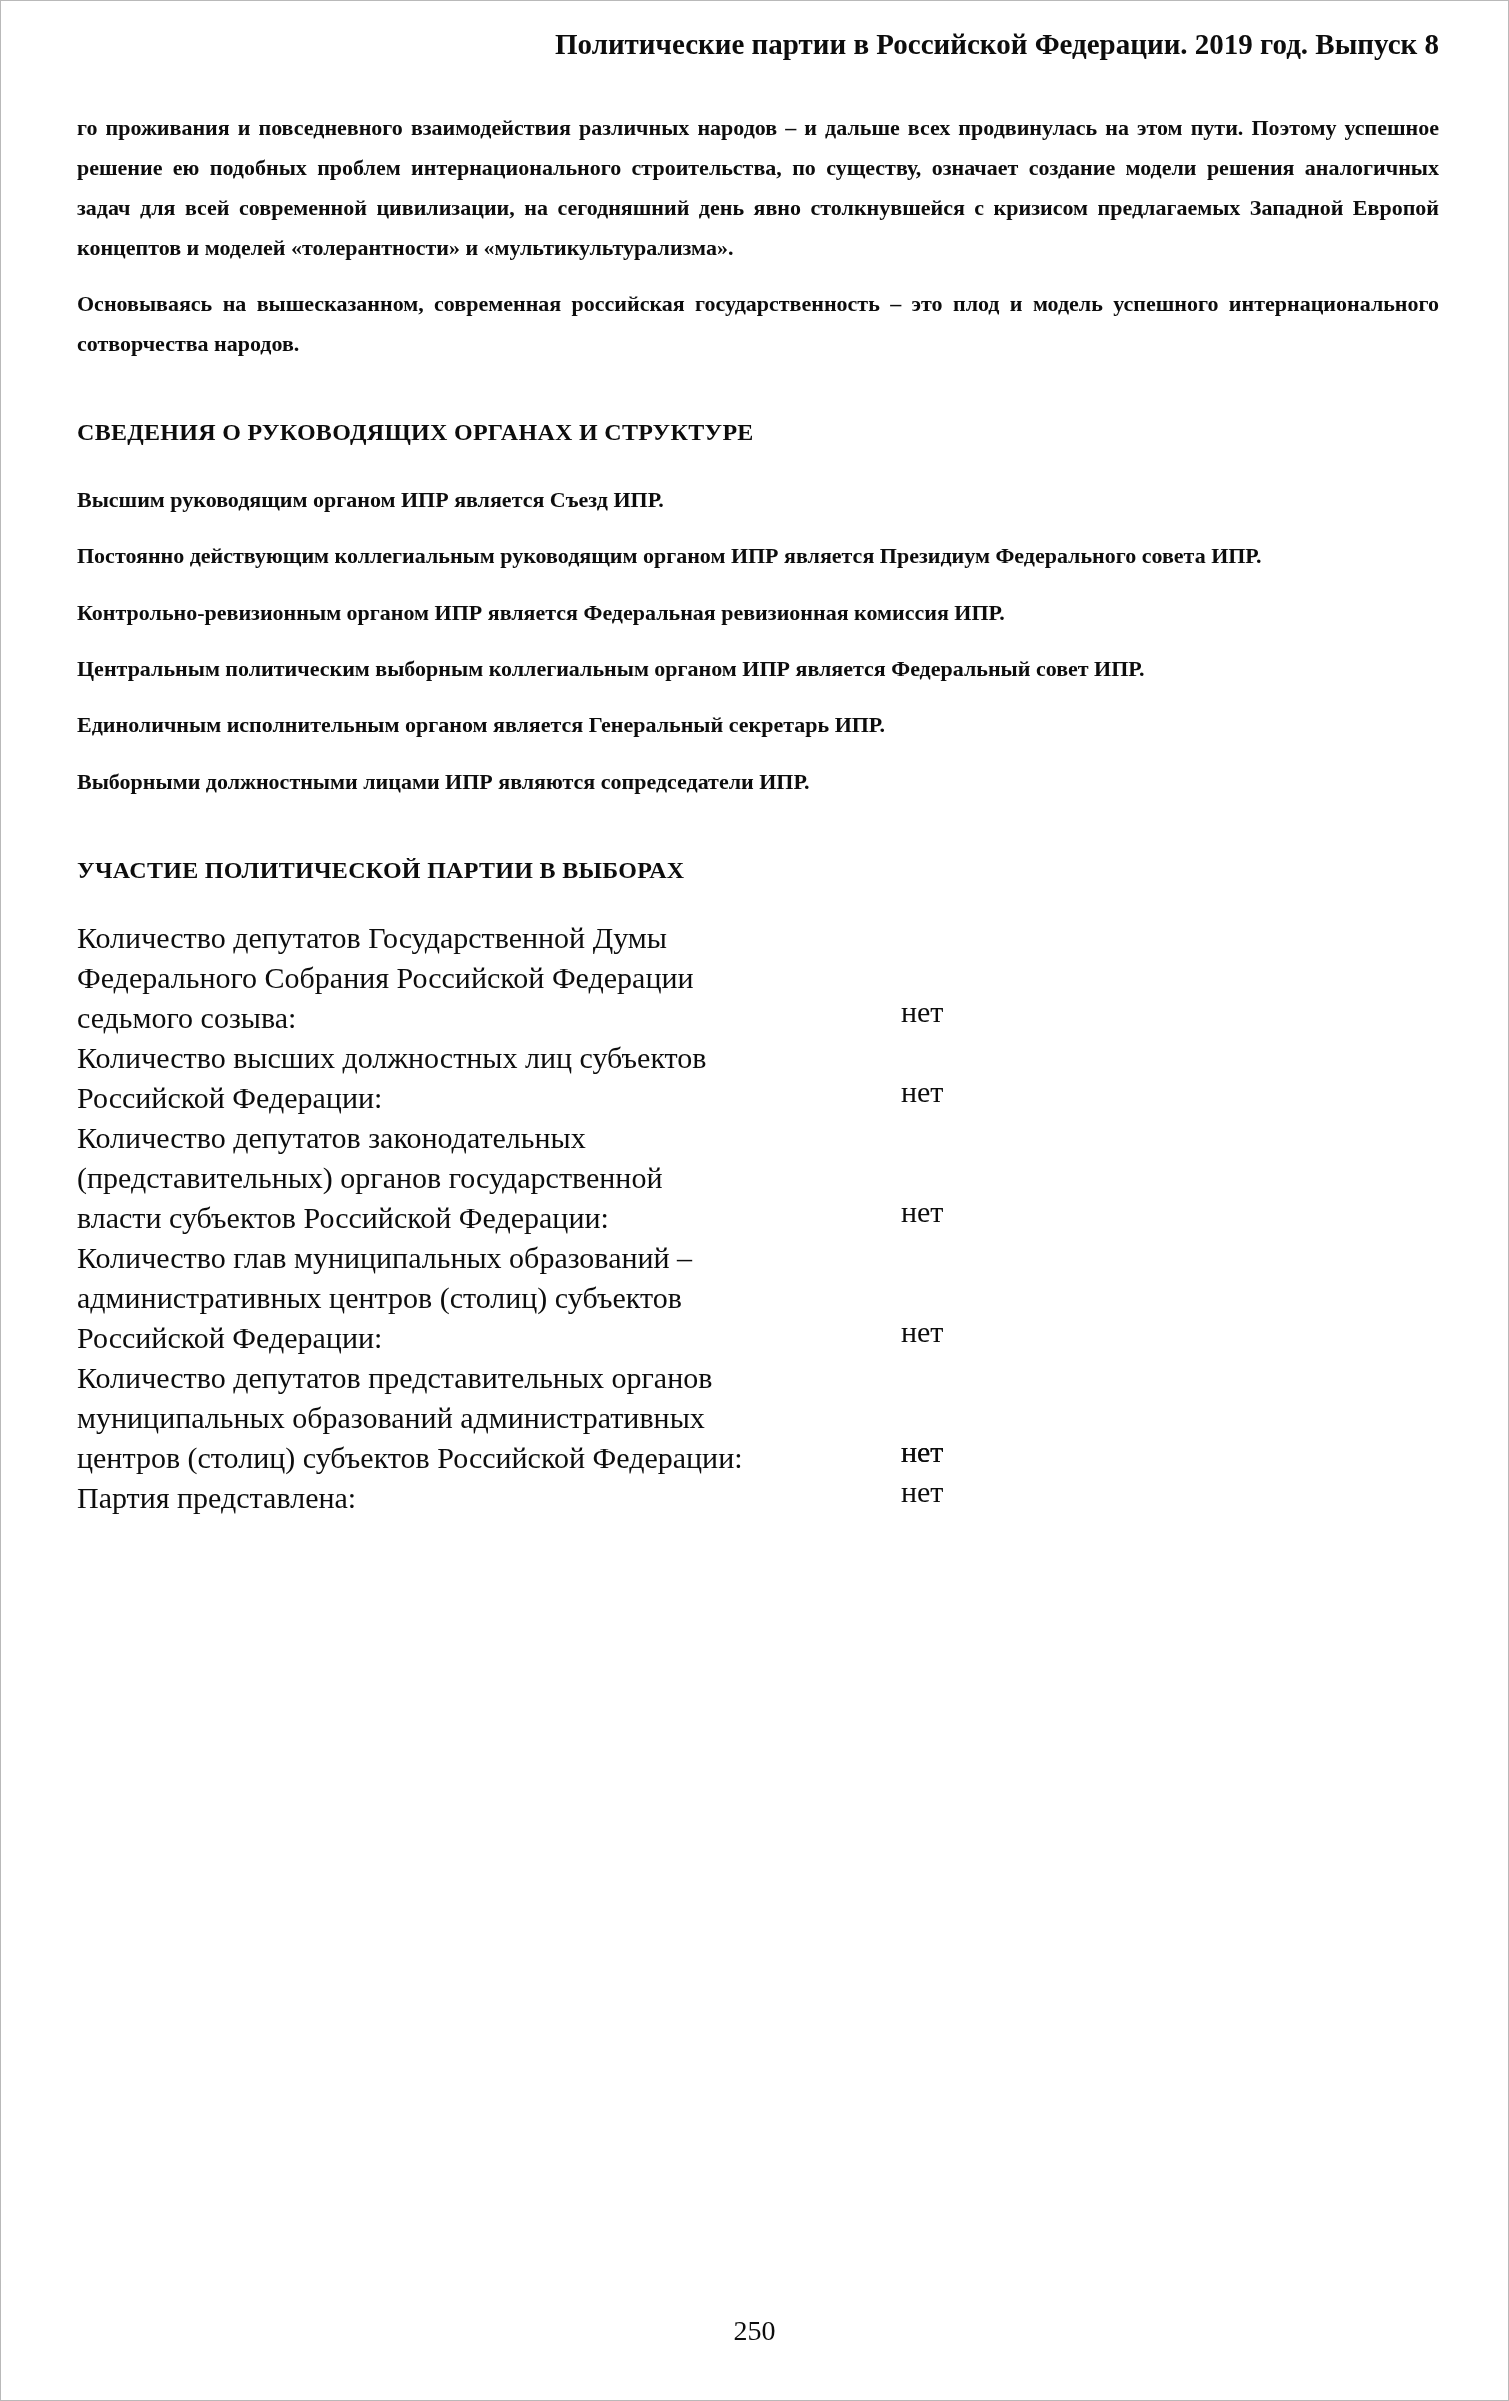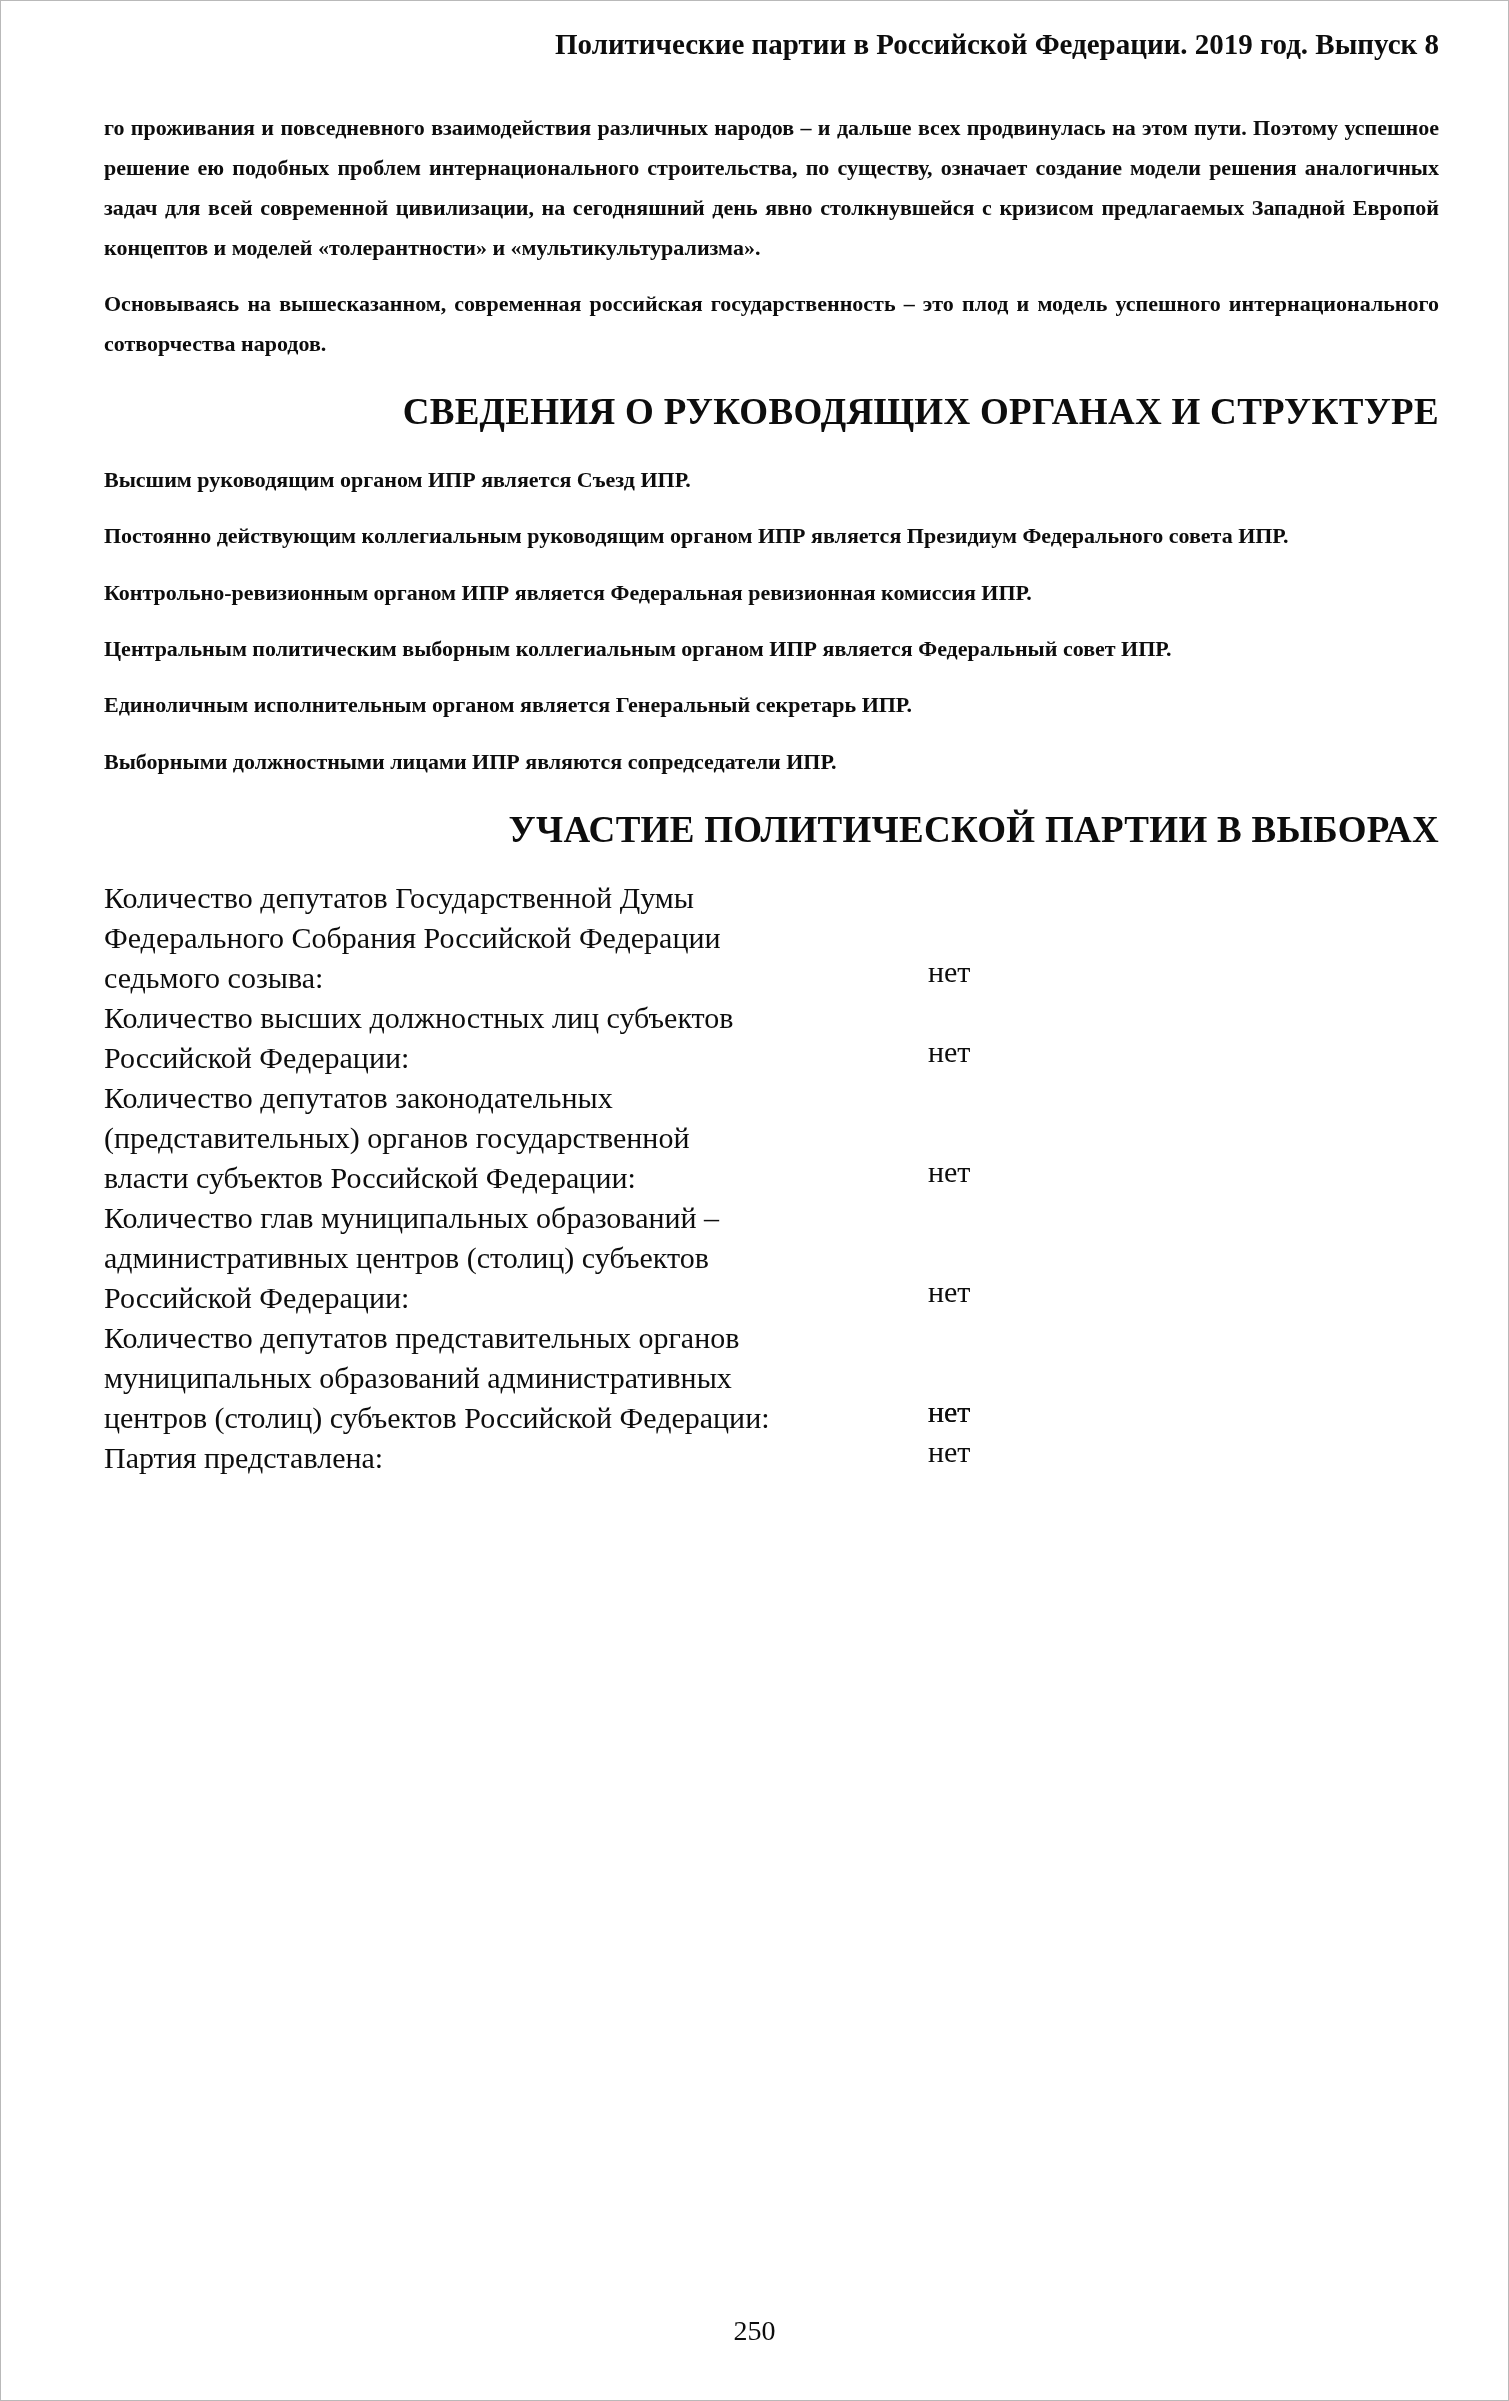--- a/index.html
+++ b/index.html
@@ -7,46 +7,46 @@
     padding: 0;
     background: #ffffff;
   }
   .page {
     position: relative;
     width: 1509px;
     height: 2401px;
     box-sizing: border-box;
     background: #ffffff;
     border: 0.6px solid #b9b9b9;
-    padding: 15px 69px 0 103px;
+    padding: 15px 69px 0 76px;
     font-family: "Liberation Serif", "DejaVu Serif", serif;
     color: #0d0d0d;
     overflow: hidden;
   }
   .running-header {
     text-align: right;
     font-weight: bold;
     font-size: 29px;
     line-height: 38px;
     margin-top: 8.8px;
     margin-bottom: 45px;
   }
   .para {
     font-size: 22px;
     line-height: 40px;
     text-align: justify;
     margin: 0 0 16.3px 0;
     font-weight: bold;
   }
   .section-heading {
-    text-align: right;
+    text-align: left;
     font-weight: bold;
-    font-size: 37px;
+    font-size: 24px;
     line-height: 40px;
-    margin: 28px 0 28px 0;
+    margin: 48px 0 28px 0;
     letter-spacing: 0.3px;
   }
   .kv-list {
     margin-top: 5px;
   }
   .kv-row {
     position: relative;
     font-size: 30px;
     line-height: 40px;
   }

